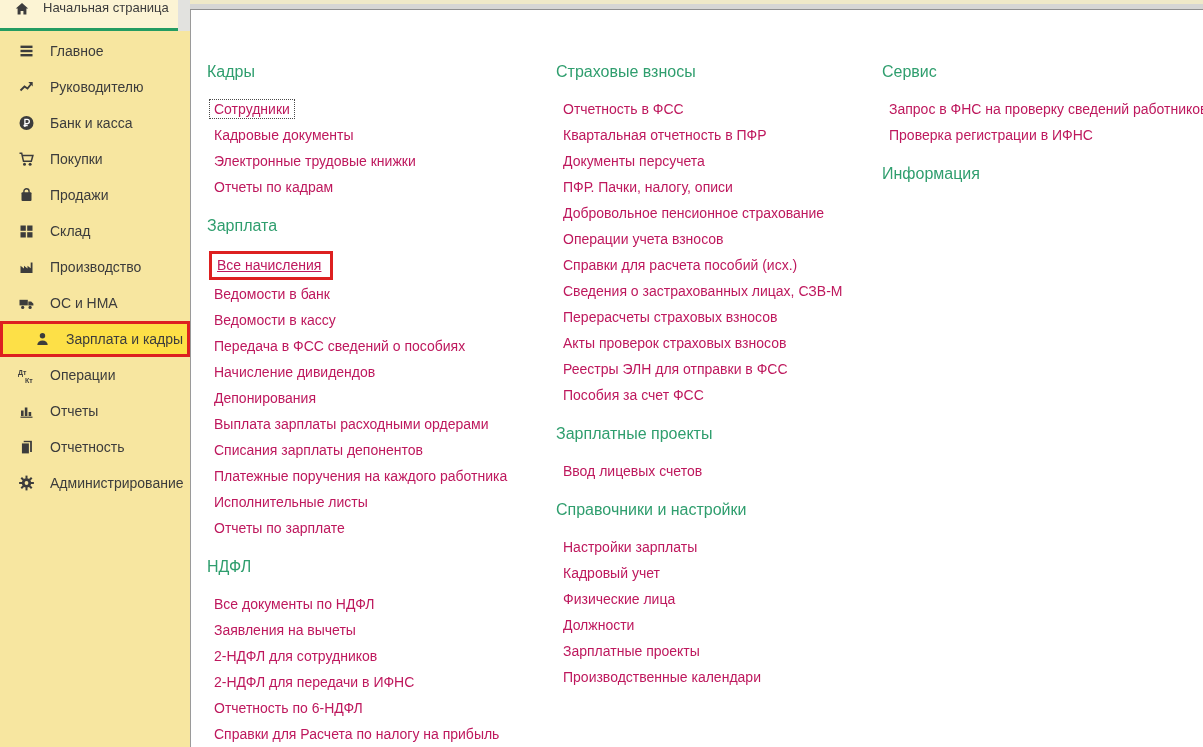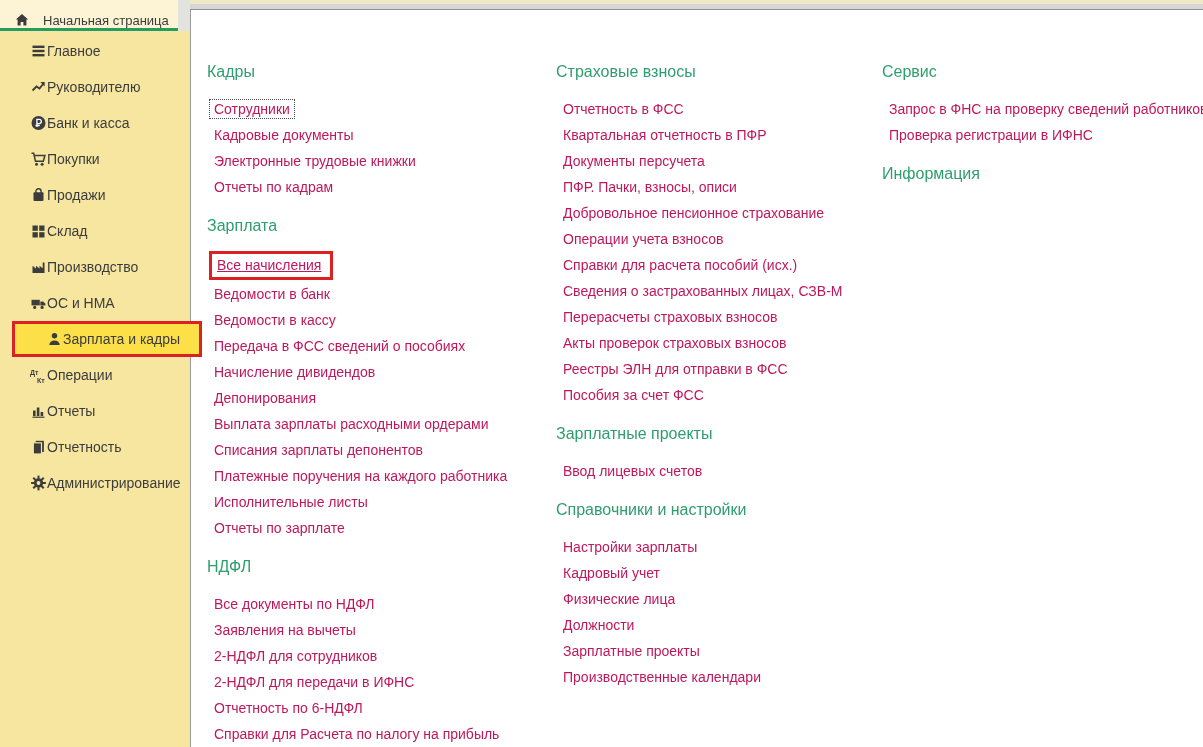--- a/index.html
+++ b/index.html
@@ -10,39 +10,38 @@
     color:#3f3f3f;
   }
   
   #topstrip { position:absolute; left:0; top:0; width:1203px; height:10px; }
   #topstrip .s1 { height:4px; background:#efe9c8; }
   #topstrip .s2 { height:6px; background:#d6d6d4; border-bottom:1px solid #8f8f8f; }
   
   #home-tab {
     position:absolute; left:0; top:0; width:178px; height:31px;
     background:#fcf4d4; border-bottom:3px solid #249c62;
-    display:flex; align-items:flex-end; gap:12px; padding-left:13px;
+    display:flex; align-items:flex-start; gap:12px; padding-left:13px;
     font-size:13px; color:#3c3c3c; z-index:3; cursor:default;
   }
   #tab-gap { position:absolute; left:178px; top:0; width:12px; height:31px; background:#e2e2df; z-index:2; }
   
   #content-panel {
     position:absolute; left:190px; top:10px; width:1013px; height:737px;
     background:#ffffff; border-left:1px solid #9a9a9a;
   }
   
   #sidebar {
     position:absolute; left:0; top:31px; width:190px; height:716px;
     background:#f7e6a0; padding-top:2px; z-index:1;
   }
   .sb-item {
-    height:36px; display:flex; align-items:center; 
+    height:36px; display:flex; align-items:center; gap:15px;
     padding-left:17px; font-size:14px; color:#3c3c3c; cursor:pointer;
     width:190px;
-    margin-left:12px;
   }
   .sb-item.selected {
     background:#fde047; border:3px solid #dd2020; padding-left:30px;
   }
   .sb-icon { width:18px; height:17px; display:inline-flex; align-items:center; justify-content:center; flex:0 0 18px; }
   .sb-icon svg { display:block; }
   
   .col { position:absolute; top:62px; white-space:nowrap; }
   #col1 { left:207px; width:330px; }
   #col2 { left:556px; width:330px; }
@@ -310,21 +309,21 @@
       <div class="link-row">
         <a class="cmd-link">Отчетность в ФСС</a>
       </div>
       <div class="link-row">
         <a class="cmd-link">Квартальная отчетность в ПФР</a>
       </div>
       <div class="link-row">
         <a class="cmd-link">Документы персучета</a>
       </div>
       <div class="link-row">
-        <a class="cmd-link">ПФР. Пачки, взносы, описи</a>
+        <a class="cmd-link">ПФР. Пачки, налогу, описи</a>
       </div>
       <div class="link-row">
         <a class="cmd-link">Добровольное пенсионное страхование</a>
       </div>
       <div class="link-row">
         <a class="cmd-link">Операции учета взносов</a>
       </div>
       <div class="link-row">
         <a class="cmd-link">Справки для расчета пособий (исх.)</a>
       </div>

